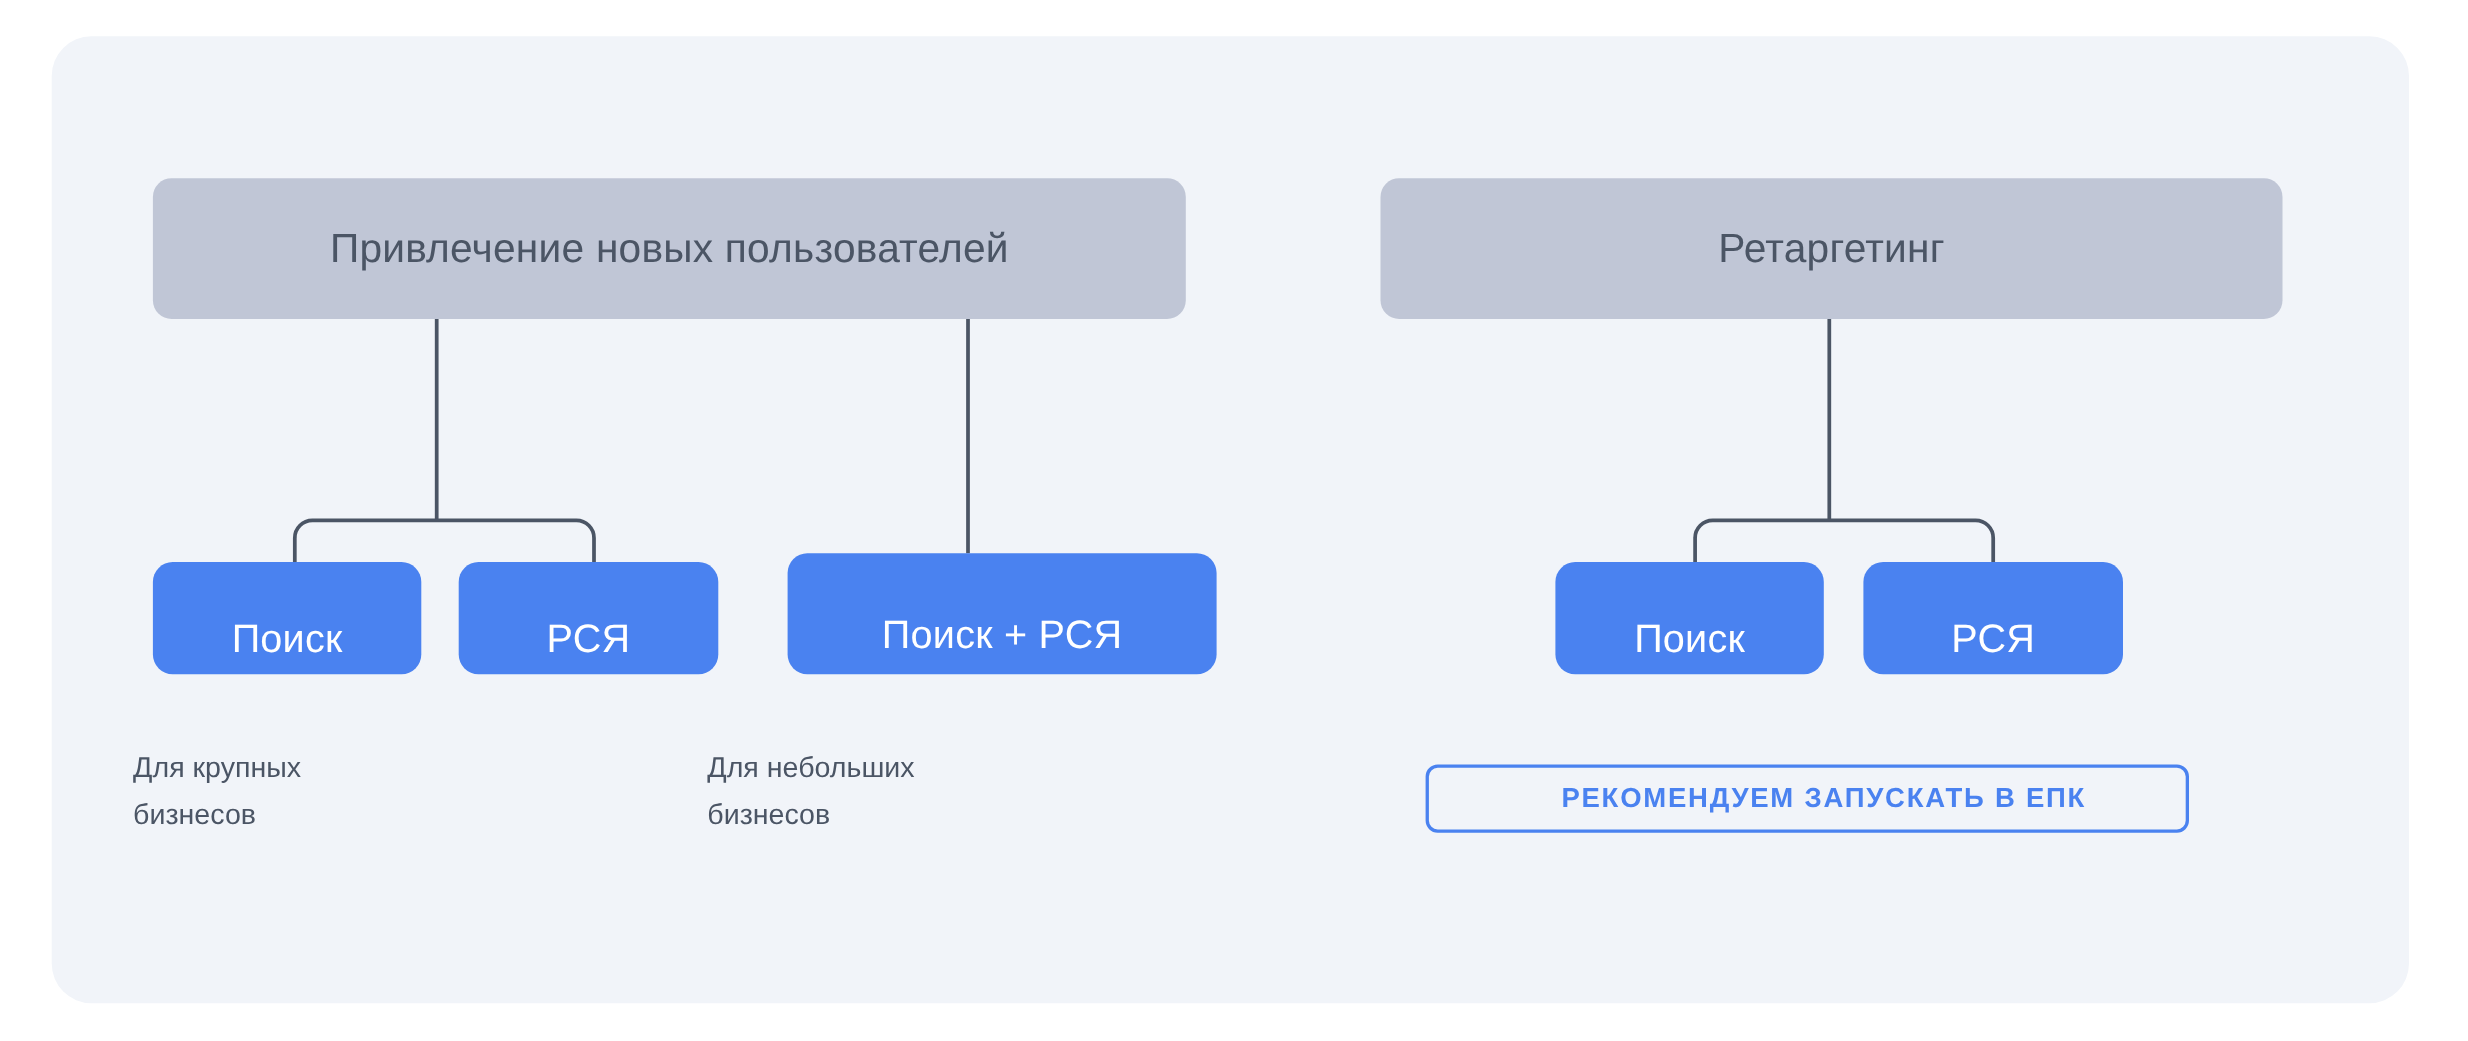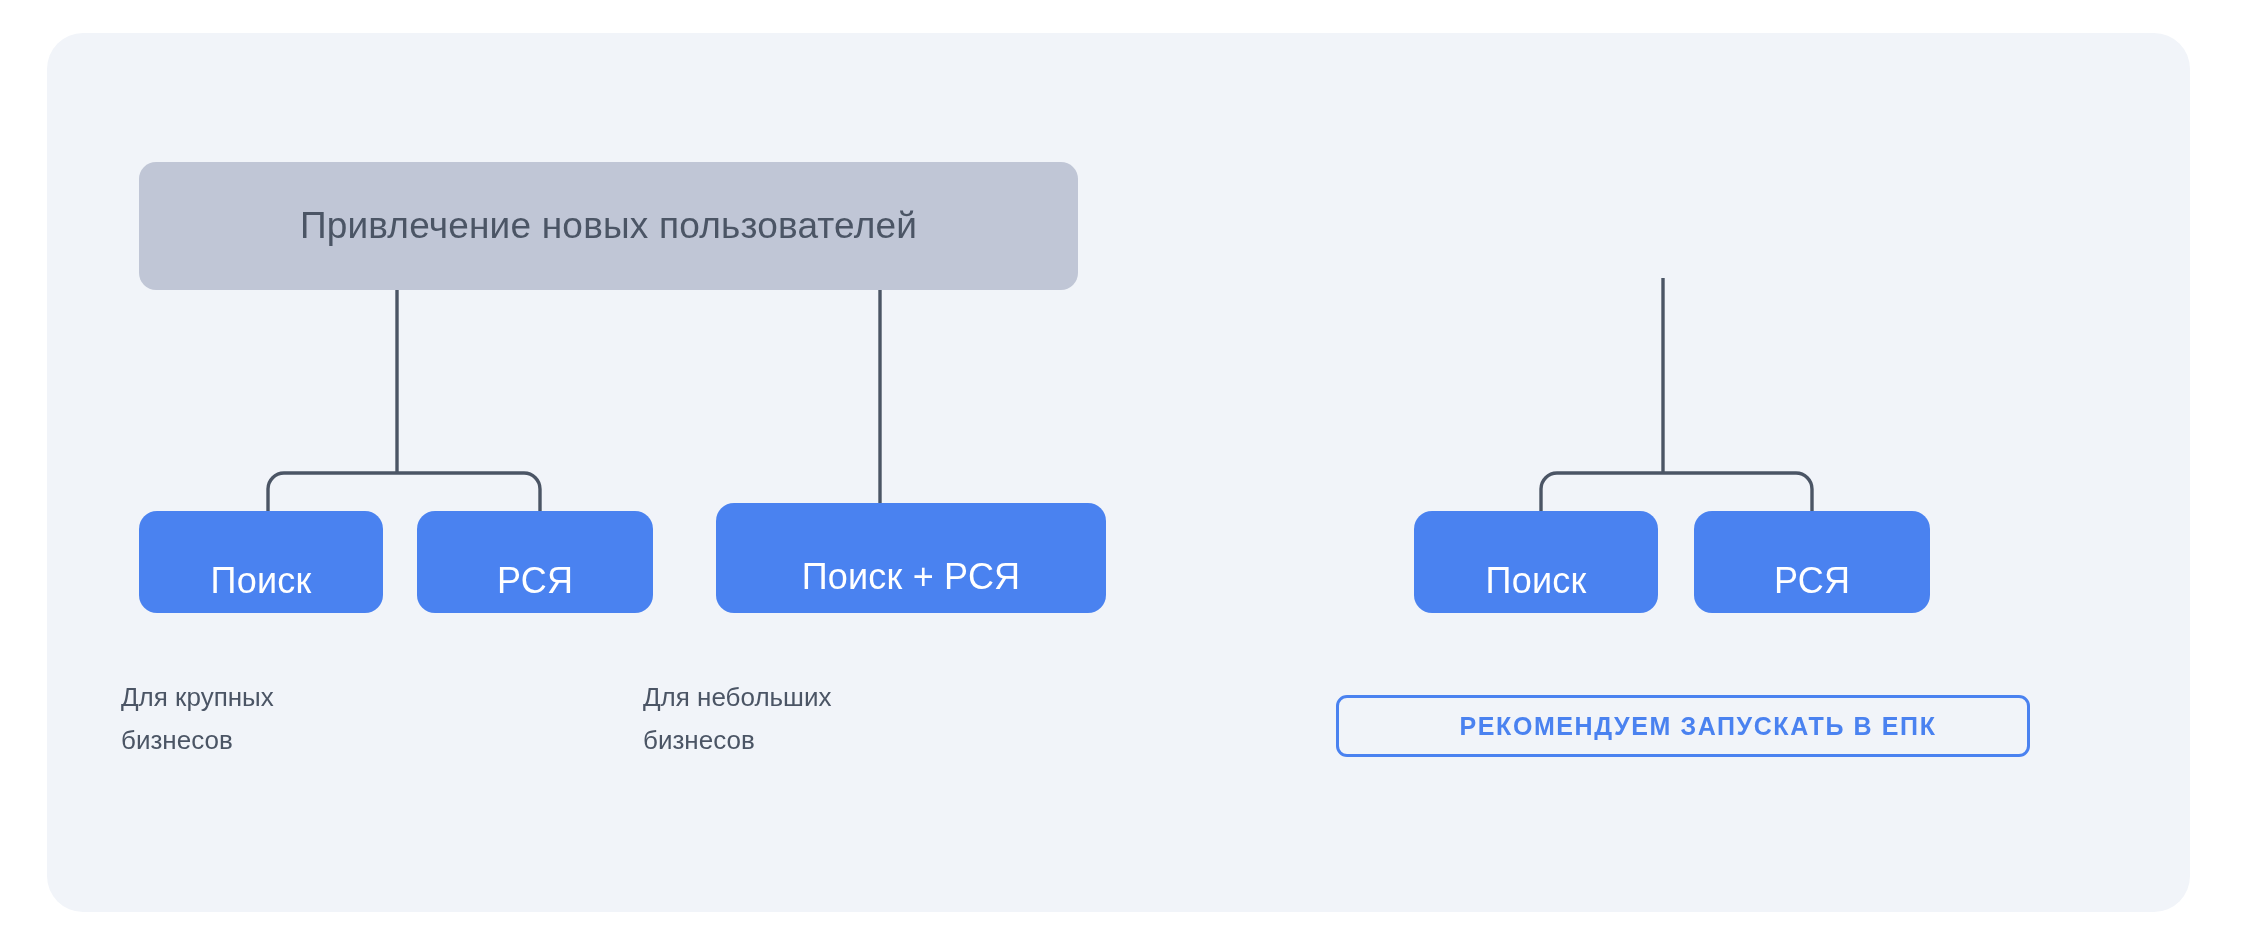--- a/index.html
+++ b/index.html
@@ -137,20 +137,23 @@
 
       <path d="M 1663 278 L 1663 473"></path>
       <path d="M 1541 489 A 16 16 0 0 1 1557 473 L 1796 473 A 16 16 0 0 1 1812 489 L 1812 511"></path>
       <path d="M 1541 489 L 1541 511"></path>
     </svg>
 
     <div class="group-header" id="header-acquisition" style="left:92px; top:117px;">
       <span class="group-header-label">Привлечение новых пользователей</span>
     </div>
 
+    <div class="group-header" id="header-retargeting" style="left:1208px; top:117px;">
+      <span class="group-header-label">Ретаргетинг</span>
+    </div>
 
     <div class="channel-box" id="box-acq-search" style="left:92px; top:478px;">
       <span class="channel-label">Поиск</span>
     </div>
 
     <div class="channel-box" id="box-acq-rsya" style="left:370px; top:478px;">
       <span class="channel-label">РСЯ</span>
     </div>
 
     <div class="channel-box" id="box-acq-combined" style="left:669px; top:470px;">
@@ -164,18 +167,18 @@
     <div class="channel-box" id="box-ret-rsya" style="left:1647px; top:478px;">
       <span class="channel-label">РСЯ</span>
     </div>
 
     <div class="caption" id="caption-large" style="left:74px; top:643px;">Для крупных
 бизнесов</div>
 
     <div class="caption" id="caption-small" style="left:596px; top:643px;">Для небольших
 бизнесов</div>
 
-    <div id="badge-epk" style="left:1289px; top:662px;padding-left:30px;">
+    <div id="badge-epk" style="left:1249px; top:662px;padding-left:30px;">
       <span class="badge-label">РЕКОМЕНДУЕМ ЗАПУСКАТЬ В ЕПК</span>
     </div>
 
   </div>
 </div>
 
 </body></html>

